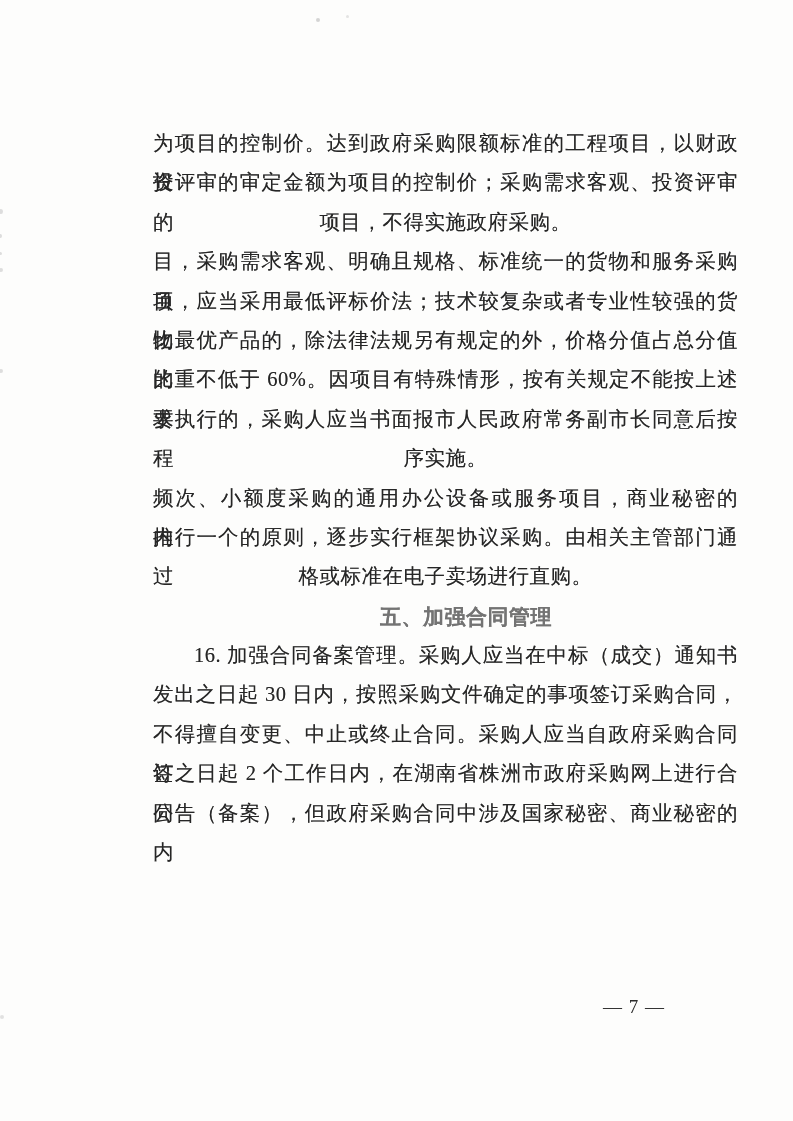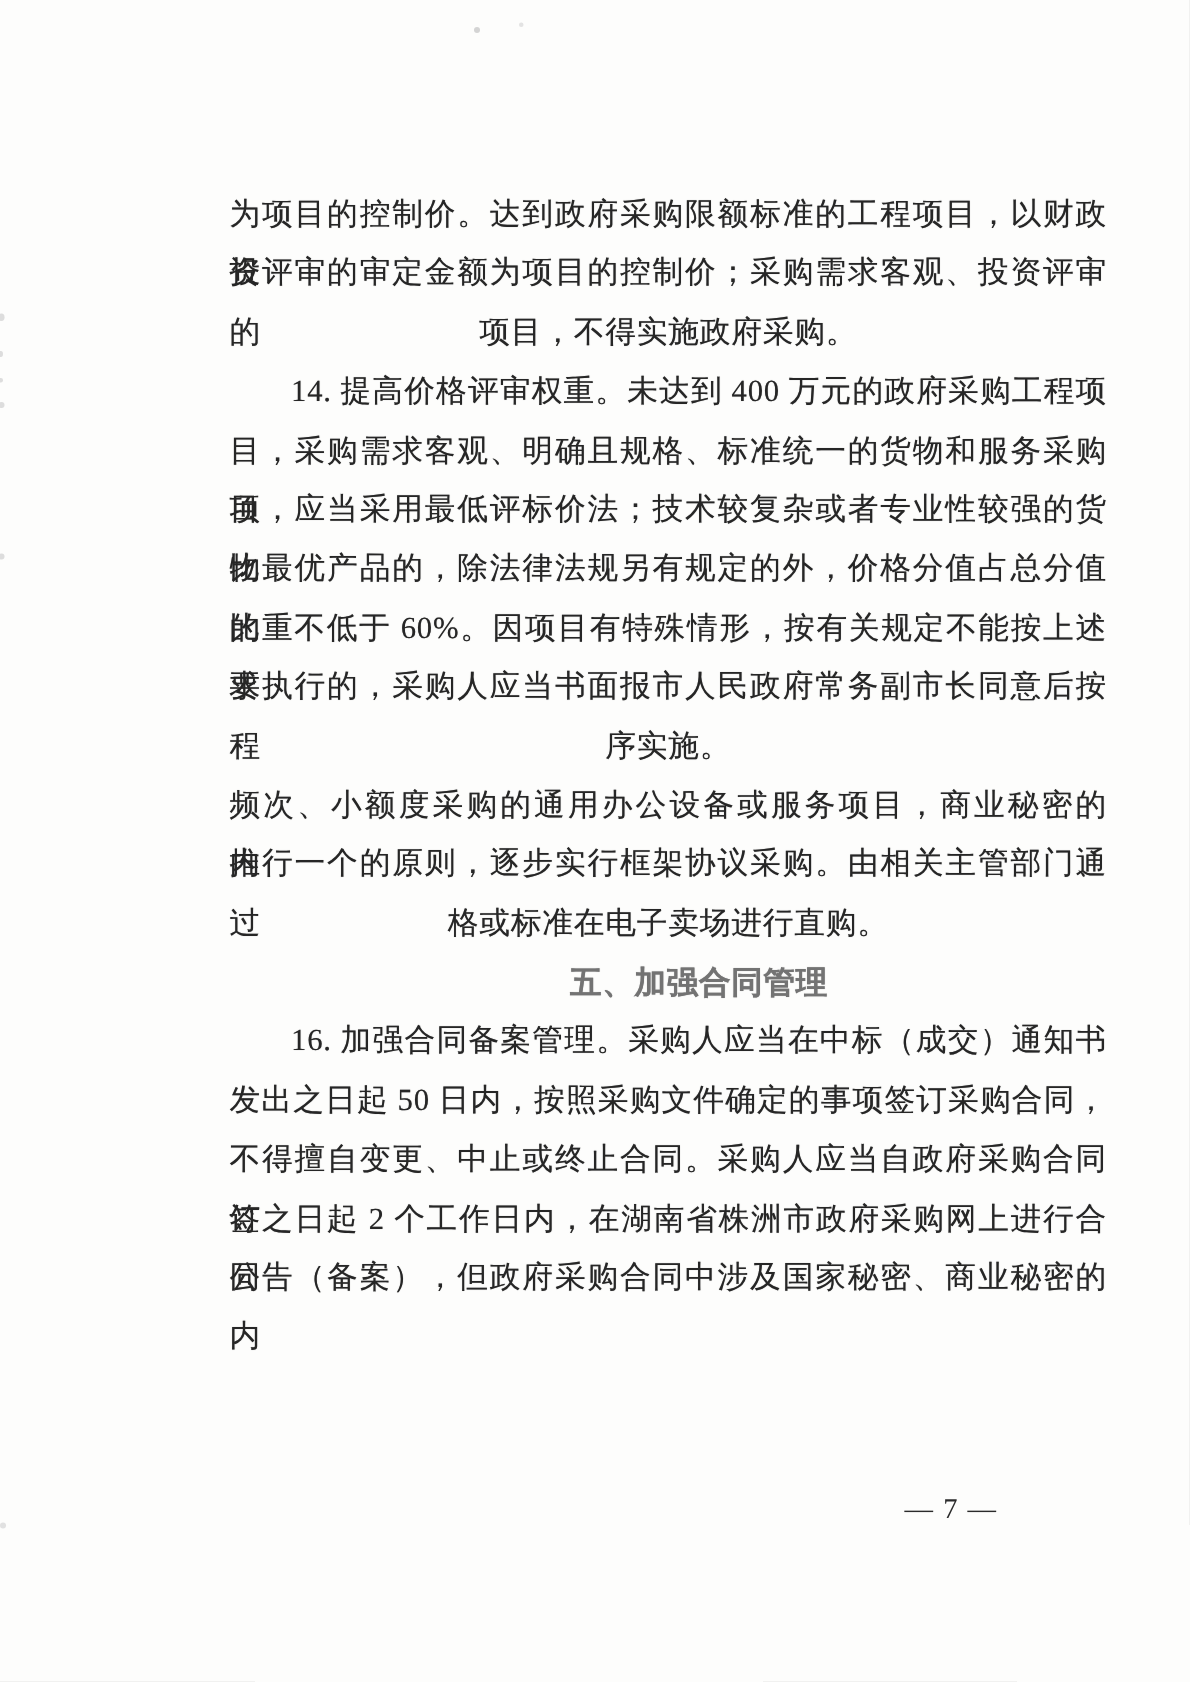--- a/index.html
+++ b/index.html
@@ -77,33 +77,32 @@
 </style>
 </head>
 <body>
 
 <div class="page">
 
   <div class="text-block">
       <div class="line fill">为项目的控制价。达到政府采购限额标准的工程项目，以财政投</div>
       <div class="line fill">资评审的审定金额为项目的控制价；采购需求客观、投资评审的</div>
       <div class="line">项目，不得实施政府采购。</div>
-      <div class="line fill indent">14. 提高价格评审权重。未达到 400 万元的政府采购工程项</div>
       <div class="line fill">目，采购需求客观、明确且规格、标准统一的货物和服务采购项</div>
       <div class="line fill">目，应当采用最低评标价法；技术较复杂或者专业性较强的货物</div>
       <div class="line fill">比最优产品的，除法律法规另有规定的外，价格分值占总分值的</div>
       <div class="line fill">比重不低于 60%。因项目有特殊情形，按有关规定不能按上述要</div>
       <div class="line fill">求执行的，采购人应当书面报市人民政府常务副市长同意后按程</div>
       <div class="line">序实施。</div>
       <div class="line fill">频次、小额度采购的通用办公设备或服务项目，商业秘密的内、</div>
       <div class="line fill">推行一个的原则，逐步实行框架协议采购。由相关主管部门通过</div>
       <div class="line">格或标准在电子卖场进行直购。</div>
       <div class="line indent bold">五、加强合同管理</div>
       <div class="line fill indent">16. 加强合同备案管理。采购人应当在中标（成交）通知书</div>
-      <div class="line fill">发出之日起 50 日内，按照采购文件确定的事项签订采购合同，</div>
+      <div class="line fill">发出之日起 30 日内，按照采购文件确定的事项签订采购合同，</div>
       <div class="line fill">不得擅自变更、中止或终止合同。采购人应当自政府采购合同签</div>
       <div class="line fill">订之日起 2 个工作日内，在湖南省株洲市政府采购网上进行合同</div>
       <div class="line fill">公告（备案），但政府采购合同中涉及国家秘密、商业秘密的内</div>
     </div>
 
   <div class="page-number">— 7 —</div>
 
   <div class="speck sp1"></div>
   <div class="speck sp2"></div>
   <div class="speck sp3"></div>

